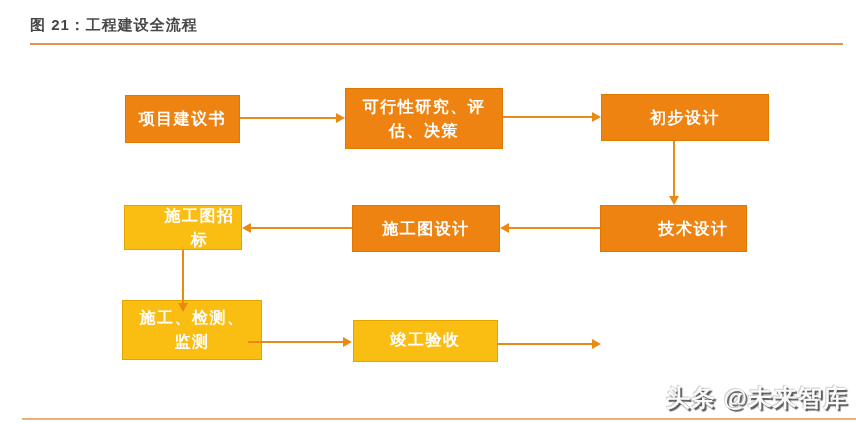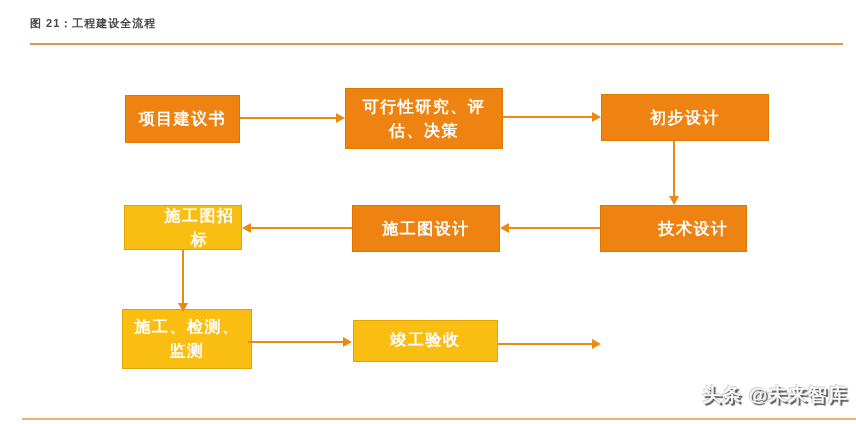--- a/index.html
+++ b/index.html
@@ -1,41 +1,41 @@
 <!DOCTYPE html>
 <html><head>
 <meta charset="utf-8">
 <style>
   html,body{margin:0;padding:0;background:#fff;}
   .canvas{
     position:relative;width:856px;height:424px;background:#ffffff;overflow:hidden;
     font-family:"Liberation Sans","DejaVu Sans",sans-serif;
   }
   .fig-title{
-    position:absolute;left:30px;top:16px;font-size:11px;font-weight:bold;
+    position:absolute;left:30px;top:16px;font-size:15px;font-weight:bold;
     color:#474747;letter-spacing:1px;white-space:nowrap;
   }
   .rule{position:absolute;height:2px;}
   .rule.top{left:30px;top:43px;width:813px;background:#E2954E;}
   .rule.bottom{left:22px;top:418px;width:834px;background:#EBB07A;}
   .node{
     position:absolute;display:flex;align-items:center;justify-content:center;
     color:#ffffff;font-weight:bold;font-size:16px;letter-spacing:1.5px;
     text-align:center;white-space:pre-line;line-height:1.5;box-sizing:border-box;
   }
   .node.orange{background:#EF8311;border:1px solid #DE7900;}
   .node.gold{background:#FABD11;border:1px solid #E3A400;}
   .hline{position:absolute;height:2px;background:#E98A15;}
   .vline{position:absolute;width:2px;background:#E98A15;}
   .ah{position:absolute;width:0;height:0;}
   .ah.right{border-top:5px solid transparent;border-bottom:5px solid transparent;border-left:9px solid #E98A15;}
   .ah.left{border-top:5px solid transparent;border-bottom:5px solid transparent;border-right:9px solid #E98A15;}
   .ah.down{border-left:5px solid transparent;border-right:5px solid transparent;border-top:9px solid #E98A15;}
   .watermark{
-    position:absolute;right:8px;top:382px;font-size:19px;font-weight:bold;
+    position:absolute;right:8px;top:382px;font-size:24px;font-weight:bold;
     letter-spacing:1px;color:rgba(255,255,255,0.96);white-space:nowrap;
     text-shadow:2px 2px 1px rgba(70,70,70,0.9),-1px -1px 0 rgba(160,160,160,0.4),0 0 1px rgba(90,90,90,0.55);
   }
 </style>
 </head>
 <body>
 
 <div class="canvas">
 
   <div class="fig-title">图 21：工程建设全流程</div>
@@ -43,21 +43,21 @@
 
   <div class="node orange" style="left:125px;top:95px;width:115px;height:48px;">项目建议书</div>
   <div class="node orange" style="left:345px;top:88px;width:158px;height:61px;">可行性研究、评
 估、决策</div>
   <div class="node orange" style="left:601px;top:94px;width:168px;height:47px;text-align:right;">初步设计</div>
 
   <div class="node orange" style="left:600px;top:205px;width:147px;height:47px;padding-left:40px;">技术设计</div>
   <div class="node orange" style="left:352px;top:205px;width:148px;height:47px;">施工图设计</div>
   <div class="node gold" style="left:124px;top:205px;width:118px;height:45px;padding-left:33px;">施工图招标</div>
 
-  <div class="node gold" style="left:122px;top:309px;width:130px;height:60px;">施工、检测、
+  <div class="node gold" style="left:122px;top:300px;width:140px;height:60px;">施工、检测、
 监测</div>
   <div class="node gold" style="left:353px;top:320px;width:145px;height:42px;font-family:Liberation Mono, monospace;">竣工验收</div>
 
   <div>
     <div class="hline" style="left:240px;top:117px;width:97px;"></div>
     <div class="ah right" style="left:336px;top:113px;"></div>
   </div>
   <div>
     <div class="hline" style="left:503px;top:116px;width:90px;"></div>
     <div class="ah right" style="left:592px;top:112px;"></div>

